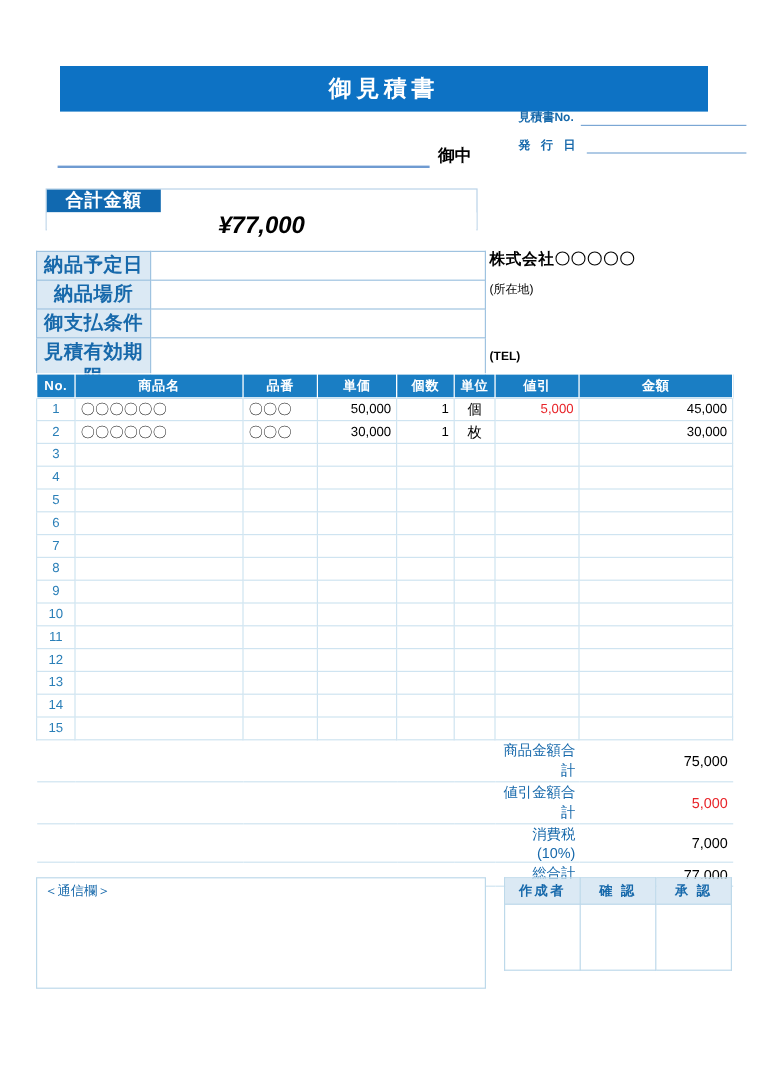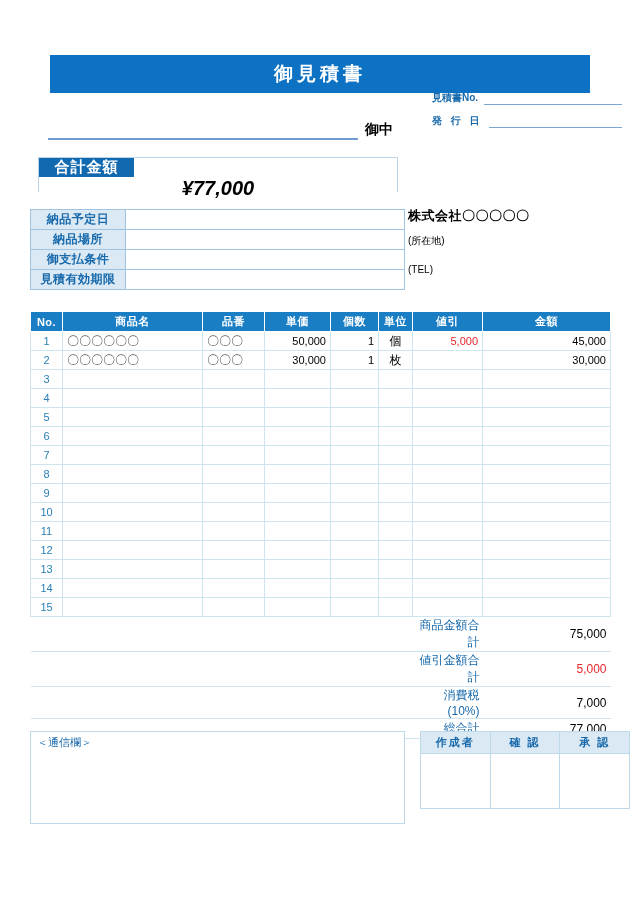--- a/index.html
+++ b/index.html
@@ -141,21 +141,21 @@
   }
   .conditions td {
     border: 1px solid #9fc3e0;
     height: 20px;
     box-sizing: border-box;
   }
   .conditions td.c-label {
     width: 95px;
     background: #dbe9f4;
     color: #1769ab;
-    font-size: 12px;
+    font-size: 16px;
     font-weight: bold;
     text-align: center;
     letter-spacing: 0.5px;
   }
   .conditions td.c-value {
     background: #ffffff;
   }
 
   
   .issuer {
@@ -171,21 +171,22 @@
     letter-spacing: 0.5px;
   }
   .issuer .addr {
     font-size: 10px;
     color: #000000;
     margin-top: 9px;
   }
   .issuer .tel {
     font-size: 10px;
     color: #000000;
-    margin-top: 16px;
+    margin-top: 44px;
+    font-weight: bold;
   }
 
   
   .items {
     position: absolute;
     left: 30px;
     top: 311px;
     width: 580px;
     border-collapse: collapse;
     table-layout: fixed;
@@ -275,21 +276,21 @@
     font-size: 11px;
     color: #1769ab;
     padding: 3px 0 0 6px;
   }
 
   
   .approval {
     position: absolute;
     left: 420px;
     top: 731px;
-    width: 210px;
+    width: 190px;
     border-collapse: collapse;
     table-layout: fixed;
     padding-left: 15px;
   }
   .approval th {
     background: #dbe9f4;
     color: #1769ab;
     font-size: 11px;
     font-weight: bold;
     height: 19px;

